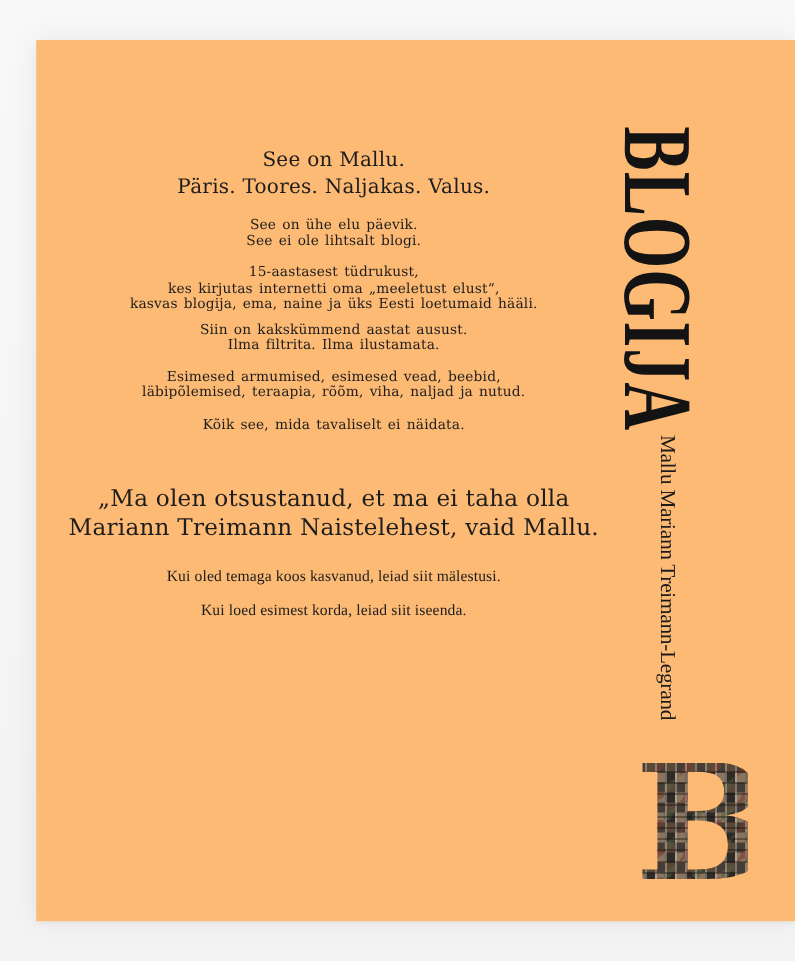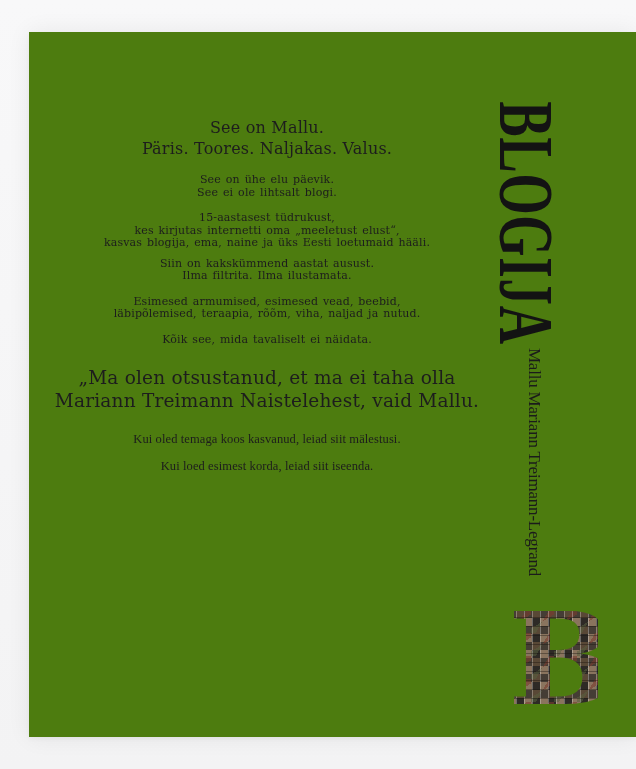--- a/index.html
+++ b/index.html
@@ -9,21 +9,21 @@
     background: linear-gradient(180deg, #f8f8f9 0%, #f3f3f4 100%);
     font-family: "DejaVu Serif", serif;
   }
   .canvas { position: relative; width: 636px; height: 769px; }
 
   
   .page {
     position: absolute;
     left: 29px; top: 32px;
     width: 607px; height: 705px;
-    background: #4d7c0f;
+    background: #fdba74;
     box-shadow: 0 0 22px rgba(0,0,0,0.07), 0 2px 5px rgba(0,0,0,0.04);
   }
 
   
   .copy {
     position: absolute;
     left: 8px; top: 85px;
     width: 460px;
     text-align: center;
     color: #1d1d1d;
@@ -39,21 +39,21 @@
     line-height: 12.5px;
     letter-spacing: 0.15px;
     word-spacing: 1.2px;
   }
   .p1 { margin-top: 15px; }
   .p2 { margin-top: 13px; }
   .p3 { margin-top: 8px; }
   .p4 { margin-top: 13px; }
   .p5 { margin-top: 13px; }
   .quote {
-    margin-top: 20px;
+    margin-top: 42px;
     font-size: 18.5px;
     line-height: 23px;
     letter-spacing: 0.2px;
   }
   .closing {
     font-family: "Liberation Serif", serif;
     font-size: 12.5px;
     line-height: 14px;
     letter-spacing: 0.1px;
   }

